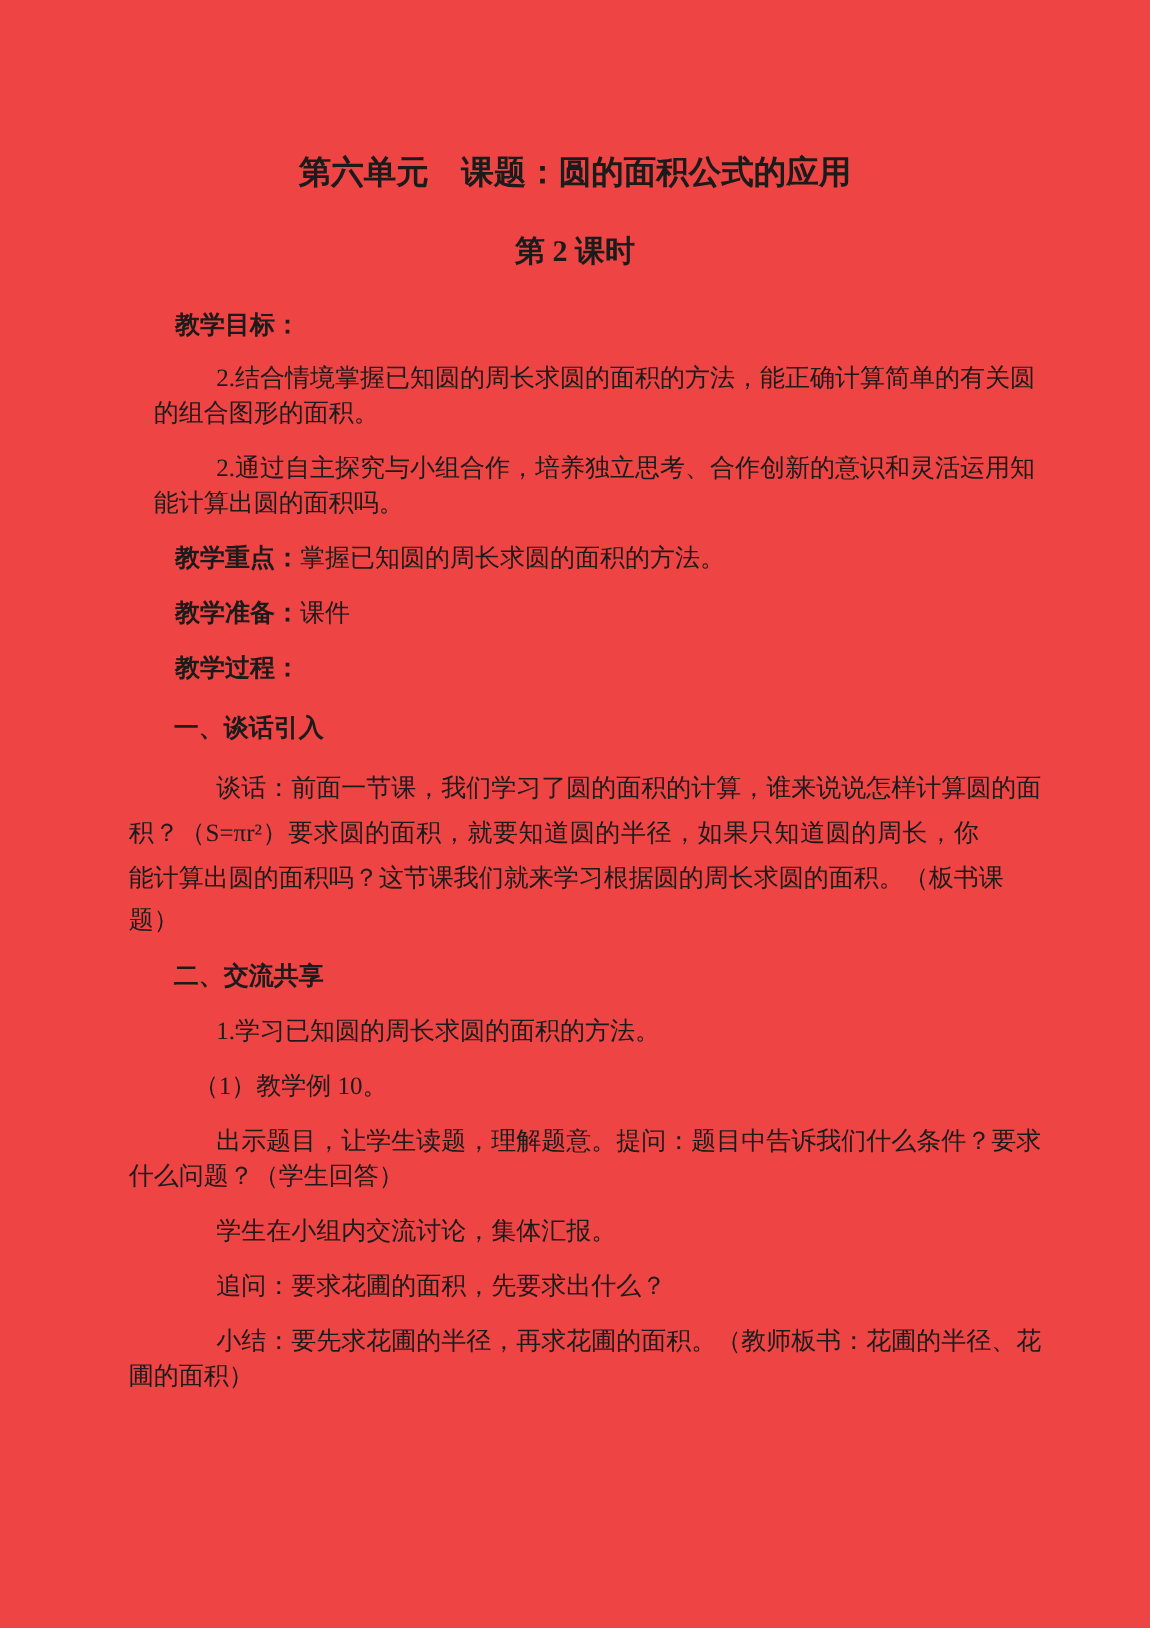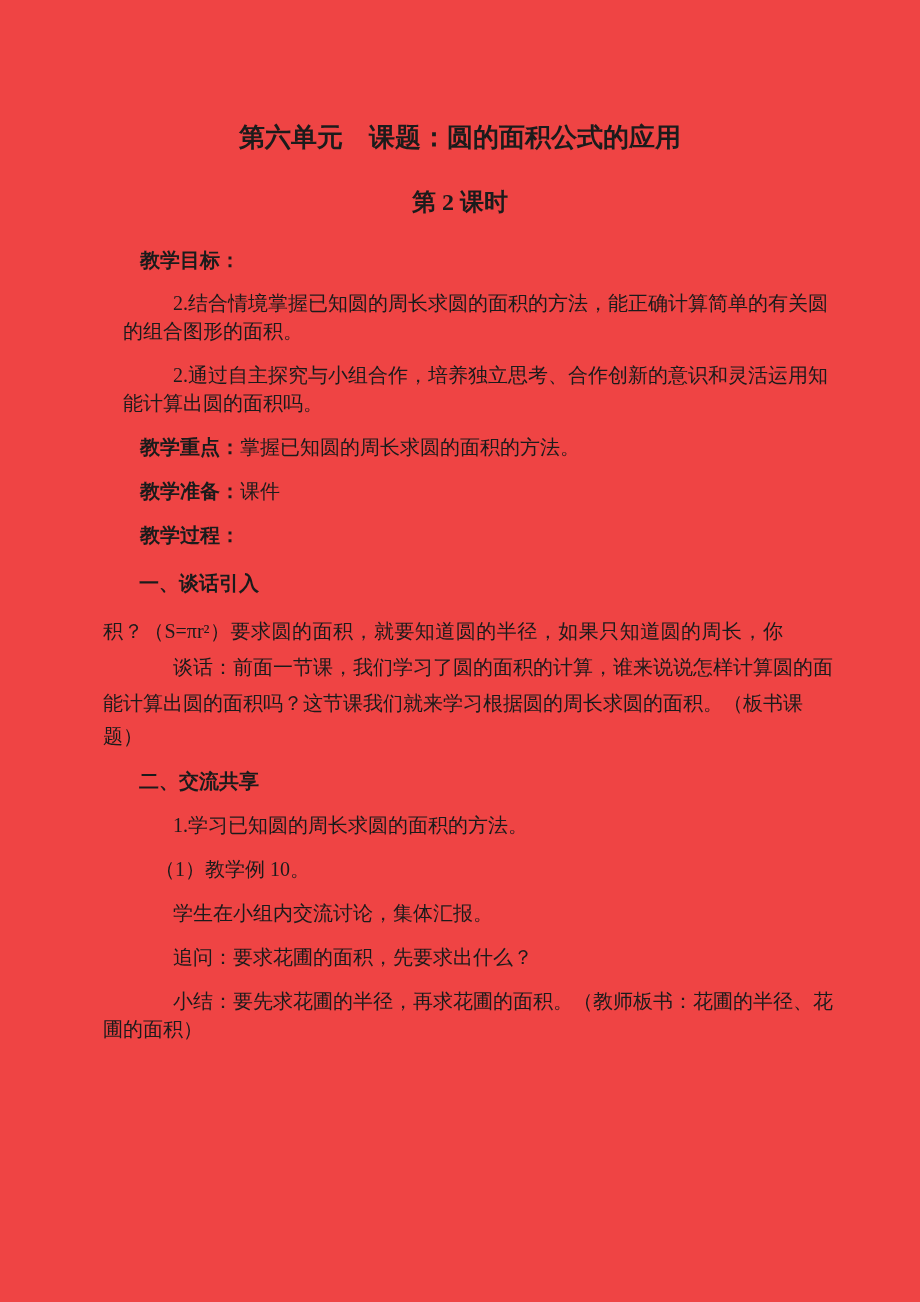--- a/index.html
+++ b/index.html
@@ -92,32 +92,36 @@
 
   <div class="hline">
     <span class="lbl">教学准备：</span><span>课件</span>
   </div>
 
   <div class="h">教学过程：</div>
 
   <div class="sec sec1">一、谈话引入</div>
 
   <div class="para talk">
+    <div class="ln ind70 jl">谈话：前面一节课，我们学习了圆的面积的计算，谁来说说怎样计算圆的面</div>
     <div class="ln jl">积？（S=πr²）要求圆的面积，就要知道圆的半径，如果只知道圆的周长，你</div>
-    <div class="ln ind70 jl">谈话：前面一节课，我们学习了圆的面积的计算，谁来说说怎样计算圆的面</div>
     <div class="ln jl">能计算出圆的面积吗？这节课我们就来学习根据圆的周长求圆的面积。（板书课</div>
     <div class="ln last">题）</div>
   </div>
 
   <div class="sec">二、交流共享</div>
 
   <div class="para ln ind70">1.学习已知圆的周长求圆的面积的方法。</div>
 
   <div class="para ln ind52">（1）教学例 10。</div>
 
+  <div class="para">
+    <div class="ln ind70 jl">出示题目，让学生读题，理解题意。提问：题目中告诉我们什么条件？要求</div>
+    <div class="ln">什么问题？（学生回答）</div>
+  </div>
 
   <div class="para ln ind70">学生在小组内交流讨论，集体汇报。</div>
 
   <div class="para ln ind70">追问：要求花圃的面积，先要求出什么？</div>
 
   <div class="para">
     <div class="ln ind70 jl">小结：要先求花圃的半径，再求花圃的面积。（教师板书：花圃的半径、花</div>
     <div class="ln">圃的面积）</div>
   </div>
 

